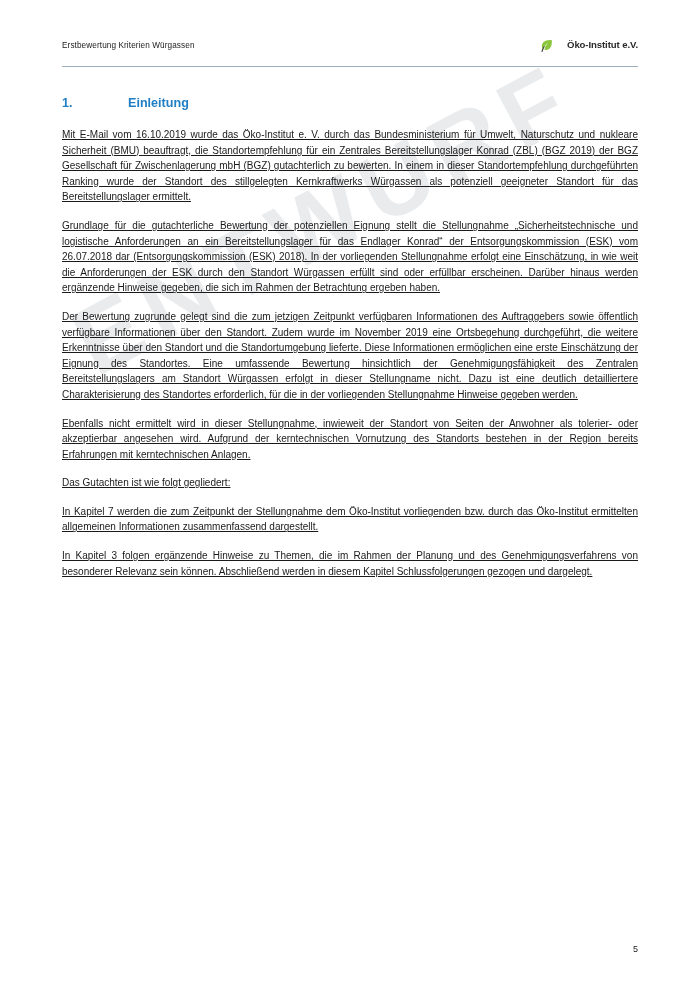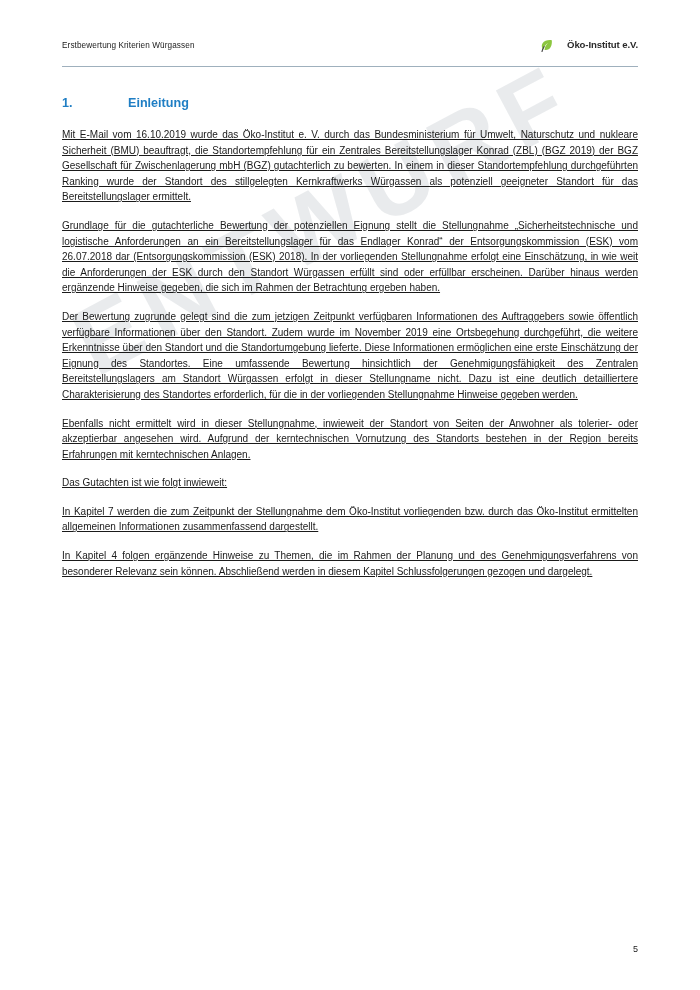--- a/index.html
+++ b/index.html
@@ -144,21 +144,21 @@
 
     <div class="section-heading">
       <span class="section-num">1.</span>
       <span class="section-title">Einleitung</span>
     </div>
 
     <p class="para">Mit E-Mail vom 16.10.2019 wurde das Öko-Institut e. V. durch das Bundesministerium für Umwelt, Naturschutz und nukleare Sicherheit (BMU) beauftragt, die Standortempfehlung für ein Zentrales Bereitstellungslager Konrad (ZBL) (BGZ 2019) der BGZ Gesellschaft für Zwischenlagerung mbH (BGZ) gutachterlich zu bewerten. In einem in dieser Standortempfehlung durchgeführten Ranking wurde der Standort des stillgelegten Kernkraftwerks Würgassen als potenziell geeigneter Standort für das Bereitstellungslager ermittelt.</p>
     <p class="para">Grundlage für die gutachterliche Bewertung der potenziellen Eignung stellt die Stellungnahme „Sicherheitstechnische und logistische Anforderungen an ein Bereitstellungslager für das Endlager Konrad“ der Entsorgungskommission (ESK) vom 26.07.2018 dar (Entsorgungskommission (ESK) 2018). In der vorliegenden Stellungnahme erfolgt eine Einschätzung, in wie weit die Anforderungen der ESK durch den Standort Würgassen erfüllt sind oder erfüllbar erscheinen. Darüber hinaus werden ergänzende Hinweise gegeben, die sich im Rahmen der Betrachtung ergeben haben.</p>
     <p class="para">Der Bewertung zugrunde gelegt sind die zum jetzigen Zeitpunkt verfügbaren Informationen des Auftraggebers sowie öffentlich verfügbare Informationen über den Standort. Zudem wurde im November 2019 eine Ortsbegehung durchgeführt, die weitere Erkenntnisse über den Standort und die Standortumgebung lieferte. Diese Informationen ermöglichen eine erste Einschätzung der Eignung des Standortes. Eine umfassende Bewertung hinsichtlich der Genehmigungsfähigkeit des Zentralen Bereitstellungslagers am Standort Würgassen erfolgt in dieser Stellungname nicht. Dazu ist eine deutlich detailliertere Charakterisierung des Standortes erforderlich, für die in der vorliegenden Stellungnahme Hinweise gegeben werden.</p>
     <p class="para">Ebenfalls nicht ermittelt wird in dieser Stellungnahme, inwieweit der Standort von Seiten der Anwohner als tolerier- oder akzeptierbar angesehen wird. Aufgrund der kerntechnischen Vornutzung des Standorts bestehen in der Region bereits Erfahrungen mit kerntechnischen Anlagen.</p>
-    <p class="para">Das Gutachten ist wie folgt inwieweit:</p>
+    <p class="para">Das Gutachten ist wie folgt gegliedert:</p>
     <p class="para">In Kapitel 7 werden die zum Zeitpunkt der Stellungnahme dem Öko-Institut vorliegenden bzw. durch das Öko-Institut ermittelten allgemeinen Informationen zusammenfassend dargestellt.</p>
-    <p class="para">In Kapitel 4 folgen ergänzende Hinweise zu Themen, die im Rahmen der Planung und des Genehmigungsverfahrens von besonderer Relevanz sein können. Abschließend werden in diesem Kapitel Schlussfolgerungen gezogen und dargelegt.</p>
+    <p class="para">In Kapitel 3 folgen ergänzende Hinweise zu Themen, die im Rahmen der Planung und des Genehmigungsverfahrens von besonderer Relevanz sein können. Abschließend werden in diesem Kapitel Schlussfolgerungen gezogen und dargelegt.</p>
 
   </div>
 
   <div class="page-number">5</div>
 
 </div>
 
 </body></html>

